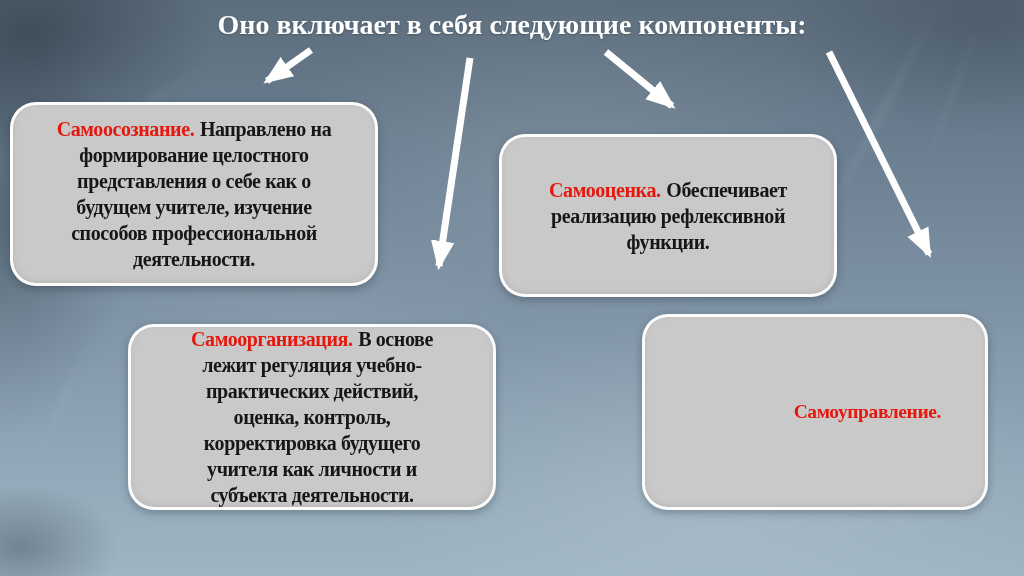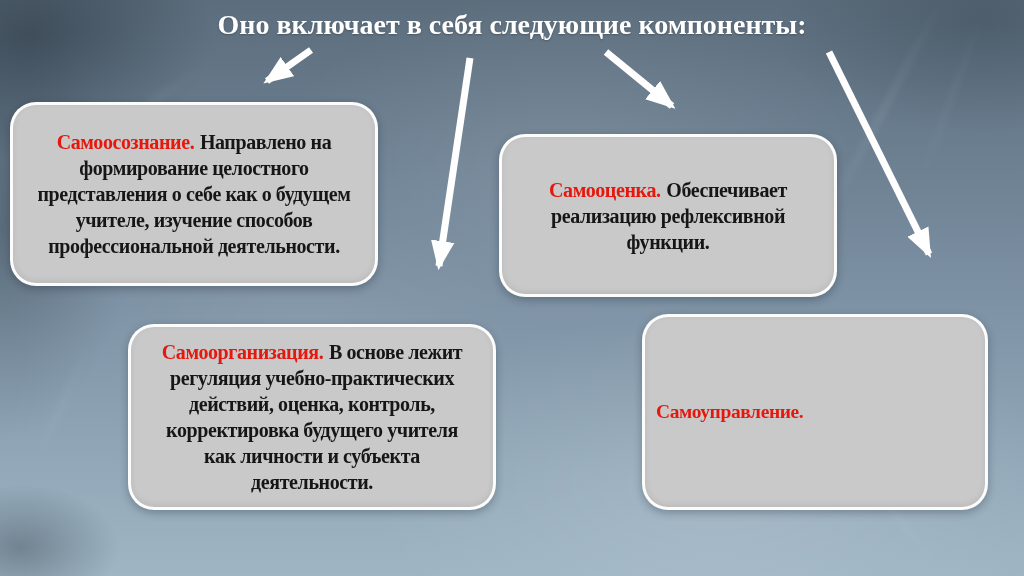--- a/index.html
+++ b/index.html
@@ -49,22 +49,22 @@
 
   .box{
     position:absolute;
     box-sizing:border-box;
     background:#c9c9c9;
     border:3px solid rgba(255,255,255,0.95);
     border-radius:26px;
     box-shadow:0 3px 8px rgba(20,30,40,0.30), inset 0 -2px 6px rgba(0,0,0,0.08);
     display:flex;
     align-items:center;
-    justify-content:flex-start;
-    padding:10px 9px;
+    justify-content:flex-end;
+    padding:10px 32px;
     text-align:center;
     font-weight:bold;
     font-size:20px;
     line-height:1.3;
     letter-spacing:-0.4px;
     color:#161616;
   }
   .box .term{color:#e6180e;margin-right:0.28em;}
   .box.term-block .term{display:block;margin-right:0;}
   .box1{left:10px;  top:102px; width:368px; height:184px;}
@@ -104,16 +104,16 @@
 
   <div class="box box2">
     <p style="margin:15px"><span class="term">Самооценка.</span><span>Обеспечивает реализацию рефлексивной функции.</span></p>
   </div>
 
   <div class="box box3">
     <p style="margin:12px"><span class="term">Самоорганизация.</span><span>В основе лежит регуляция учебно-практических действий, оценка, контроль, корректировка будущего учителя как личности и субъекта деятельности.</span></p>
   </div>
 
   <div class="box box4 term-block">
-    <p style="margin:2px"><span class="term">Самоуправление.</span></p>
+    <p style="margin:12px"><span class="term">Самоуправление.</span></p>
   </div>
 
 </div>
 
 </body></html>

